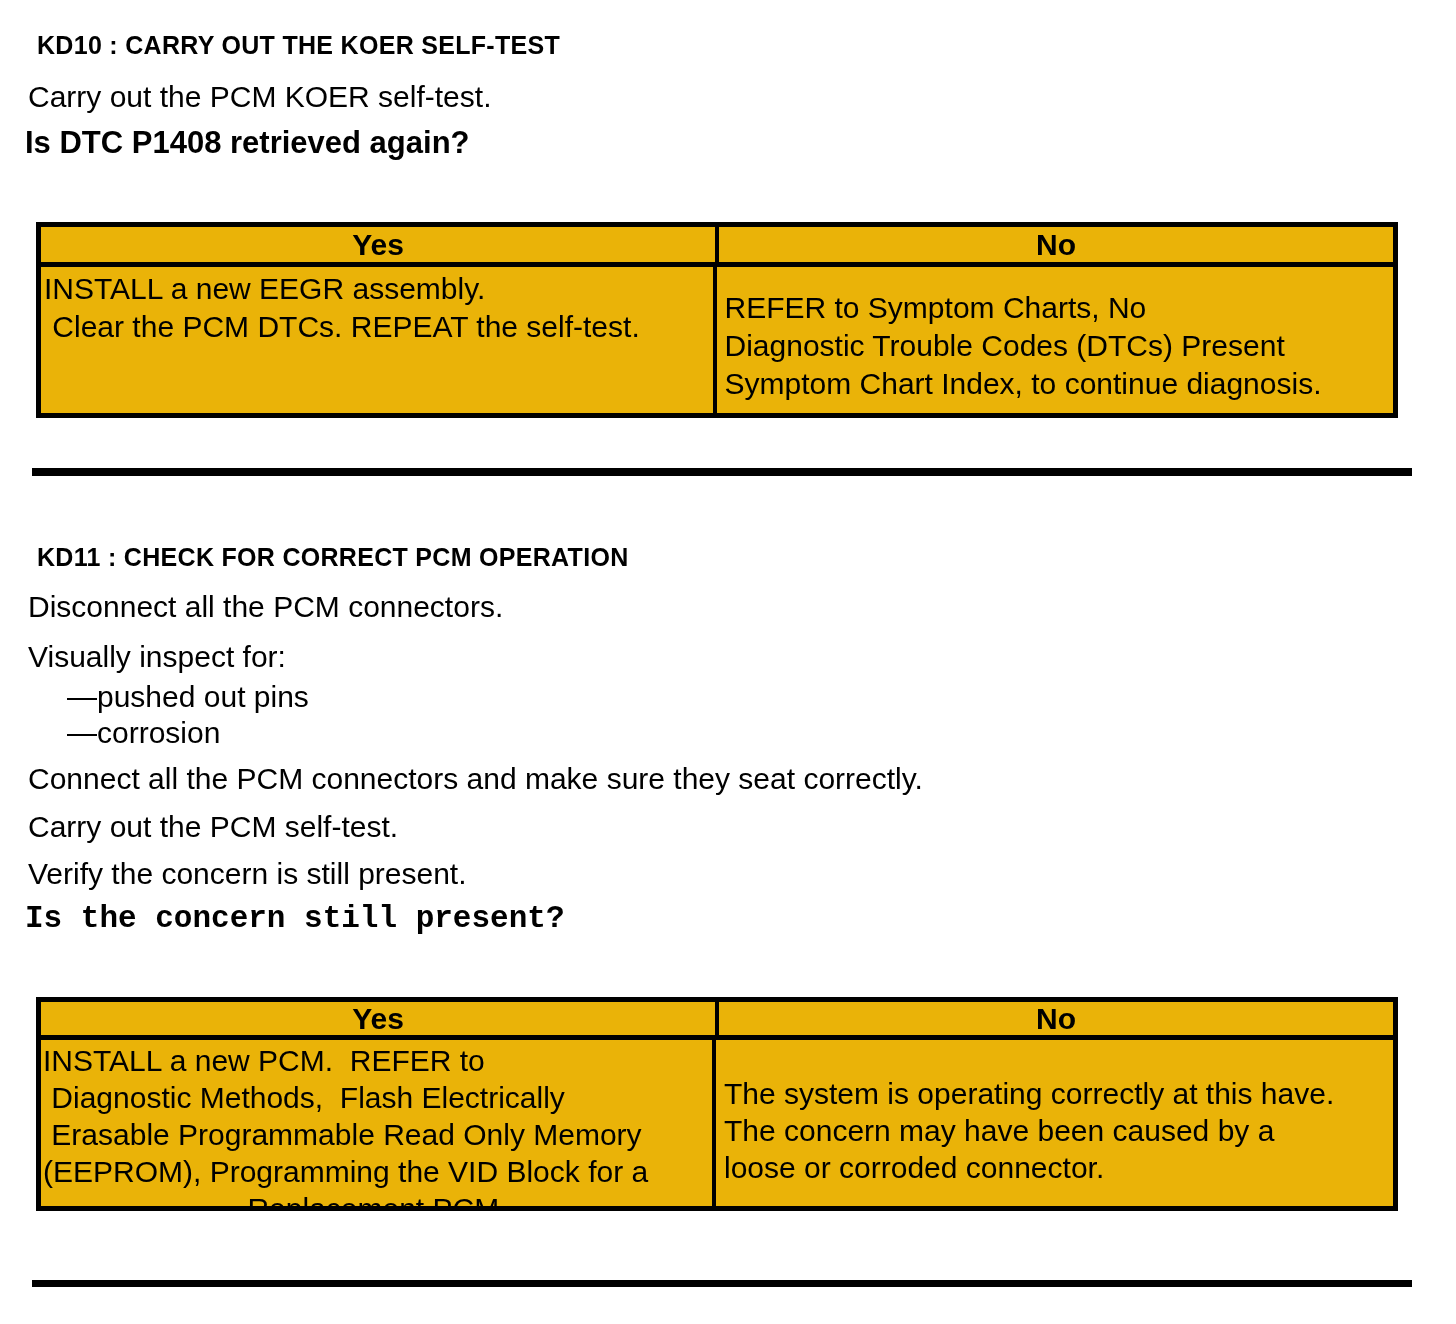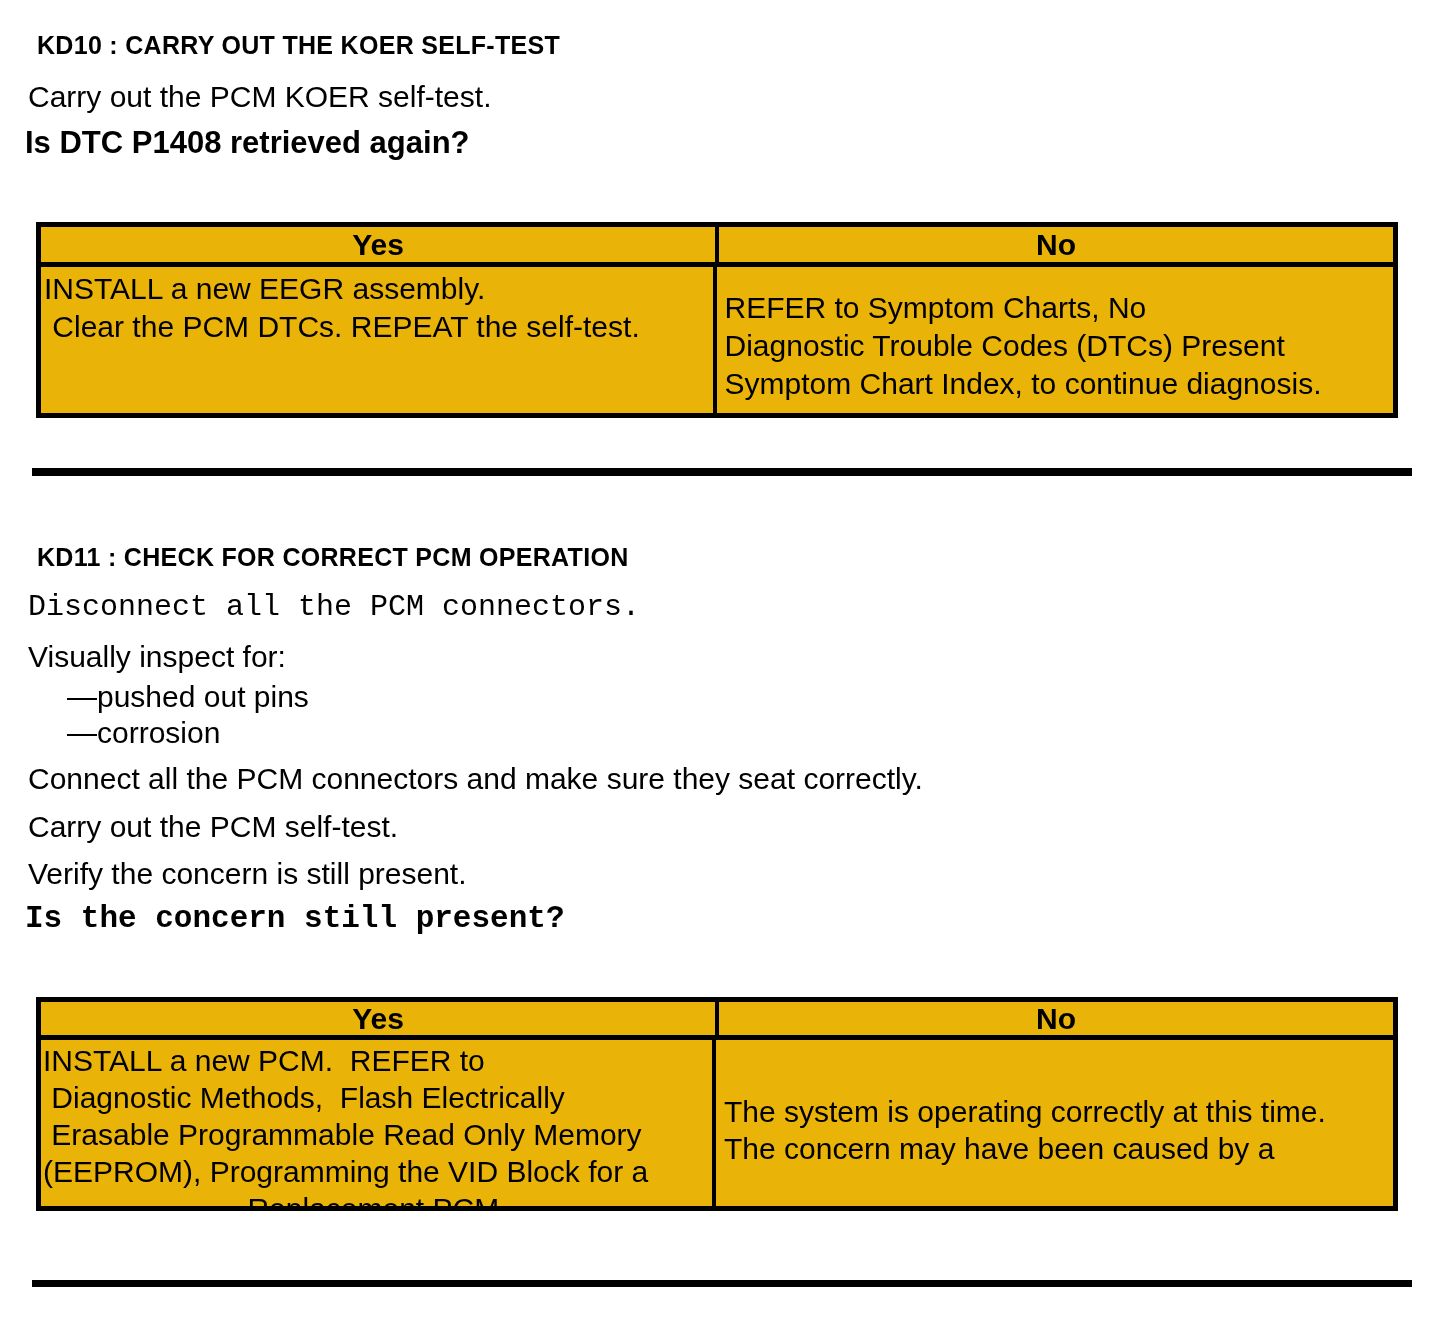--- a/index.html
+++ b/index.html
@@ -59,21 +59,21 @@
       <div class="line">Diagnostic Trouble Codes (DTCs) Present</div>
       <div class="line">Symptom Chart Index, to continue diagnosis.</div>
     </div>
   </div>
 </div>
 
 <div class="rule" style="left:32px; top:468px; width:1380px; height:8px;"></div>
 
 <div class="abs step-heading" style="left:37px; top:543px;">KD11 : CHECK FOR CORRECT PCM OPERATION</div>
 
-<div class="abs para" style="left:28px; top:589px;font-family:Liberation Mono, monospace;">Disconnect all the PCM connectors.</div>
+<div class="abs para" style="left:28px; top:589px;">Disconnect all the PCM connectors.</div>
 
 <div class="abs para" style="left:28px; top:639px;">Visually inspect for:</div>
 
 <div class="abs para" style="left:67px; top:679px;">—pushed out pins</div>
 
 <div class="abs para" style="left:67px; top:715px;">—corrosion</div>
 
 <div class="abs para" style="left:28px; top:761px;">Connect all the PCM connectors and make sure they seat correctly.</div>
 
 <div class="abs para" style="left:28px; top:809px;">Carry out the PCM self-test.</div>
@@ -89,19 +89,20 @@
   </div>
   <div class="brow">
     <div class="bcell yes-cell">
       <div class="line">INSTALL a new PCM.  REFER to</div>
       <div class="line"> Diagnostic Methods,  Flash Electrically</div>
       <div class="line"> Erasable Programmable Read Only Memory</div>
       <div class="line">(EEPROM), Programming the VID Block for a</div>
       <div class="line center">Replacement PCM.</div>
     </div>
     <div class="bcell no-cell vcenter">
-      <div class="line">The system is operating correctly at this time.</div>
+      <div class="line">The system is operating correctly at this have.</div>
       <div class="line">The concern may have been caused by a</div>
+      <div class="line">loose or corroded connector.</div>
     </div>
   </div>
 </div>
 
 <div class="rule" style="left:32px; top:1280px; width:1380px; height:7px;"></div>
 
 </body></html>

